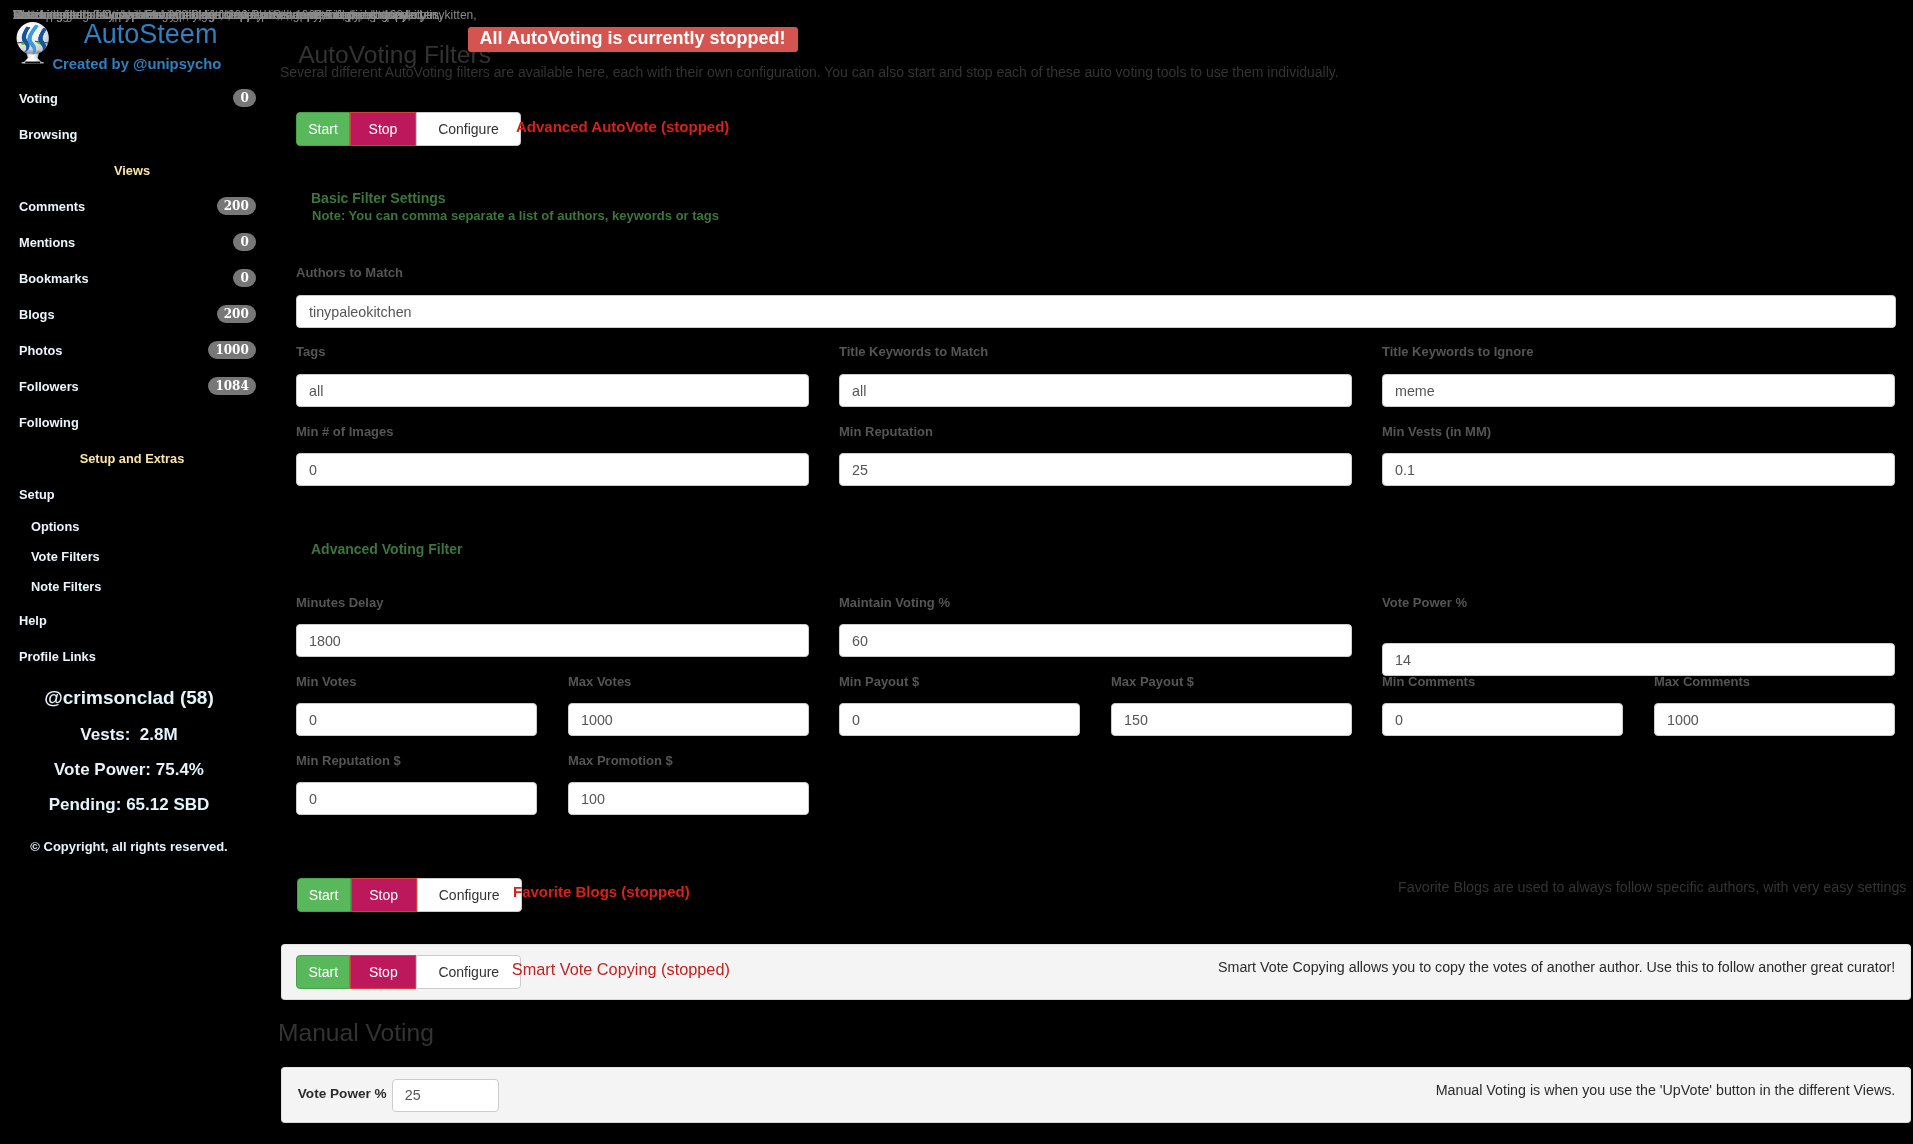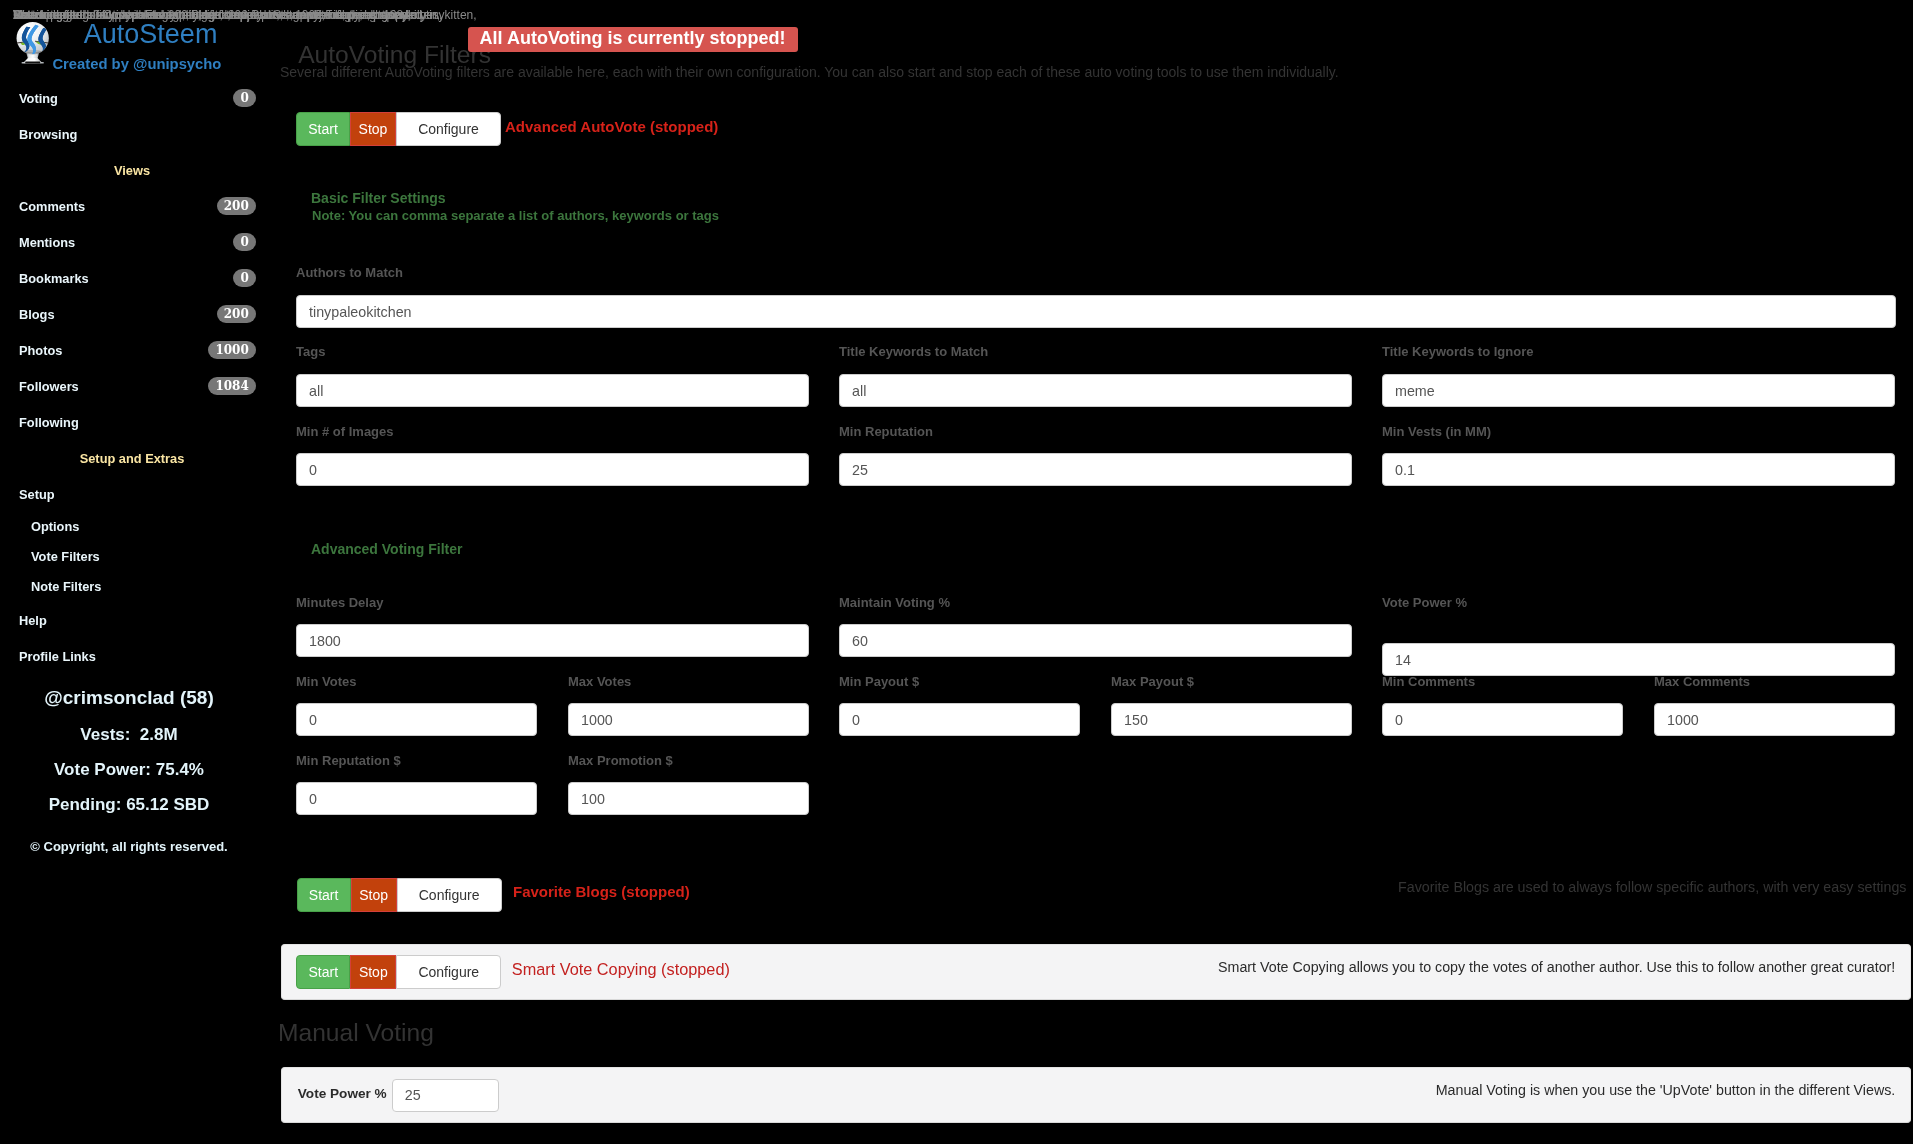--- a/index.html
+++ b/index.html
@@ -53,21 +53,21 @@
   .lead { position:absolute; left:16px; top:64px; font-size:14px; color:#343434; line-height:17px; }
 
   
   .btngroup { position:absolute; display:flex; }
   .btngroup .btxt { display:inline-block; transform:translateZ(0); }
   .btngroup button { border:1px solid transparent; font-size:14px; height:34px;
      font-family:"Liberation Sans", sans-serif; line-height:32px; cursor:pointer;
      padding:0; margin:0; text-align:center; }
   .btn-start { background:#5ab85c; border-color:#48a148 !important; color:#fff;
      border-radius:4px 0 0 4px; width:54px; }
-  .btn-stop  { background:#c2410c; border-color:#d43f3a !important; color:#fff; width:46px; }
+  .btn-stop  { background:#be185d; border-color:#d43f3a !important; color:#fff; width:66px; }
   .btn-conf  { background:#fff; border-color:#ccc !important; color:#333;
      border-radius:0 4px 4px 0; width:105px; }
 
   .mod-label { position:absolute; color:#d62219; font-size:15px; font-weight:bold; line-height:19px; }
   .mod-label.light { color:#c32120; font-size:16.3px; font-weight:normal; line-height:19px; }
   .mod-desc { position:absolute; font-size:14.25px; color:#343434; white-space:nowrap; line-height:16px; }
   .mod-desc.dark { color:#2b2b2b; }
 
   .sec-title { position:absolute; font-size:14px; font-weight:bold; color:#3c763d; line-height:16px; }
   .sec-note  { position:absolute; font-size:13px; font-weight:bold; color:#3c763d; line-height:15px; }
@@ -218,21 +218,21 @@
   <div class="main">
     <h1 class="title">AutoVoting Filters</h1>
     <div class="alertbadge">All AutoVoting is currently stopped!</div>
     <div class="lead">Several different AutoVoting filters are available here, each with their own configuration. You can also start and stop each of these auto voting tools to use them individually.</div>
 
     <div class="btngroup" style="left:32px; top:112px;">
       <button class="btn-start"><span class="btxt">Start</span></button>
       <button class="btn-stop"><span class="btxt">Stop</span></button>
       <button class="btn-conf"><span class="btxt">Configure</span></button>
     </div>
-    <div class="mod-label" style="left:241px; top:117px;">Advanced AutoVote (stopped)</div>
+    <div class="mod-label" style="left:252px; top:117px;">Advanced AutoVote (stopped)</div>
 
     <div class="sec-title" style="left:47px; top:190px;">Basic Filter Settings</div>
     <div class="sec-note" style="left:48px; top:208px;">Note: You can comma separate a list of authors, keywords or tags</div>
 
     <div id="formroot">
         <div class="fl" style="left:32px; top:265px">Authors to Match</div>
         <input class="fi" style="left: 32px; top: 295px; width: 1600px;" value="tinypaleokitchen">
         <div class="fl" style="left:32px; top:344px">Tags</div>
         <input class="fi" style="left: 32px; top: 374px; width: 513px;" value="all">
         <div class="fl" style="left:575px; top:344px">Title Keywords to Match</div>

